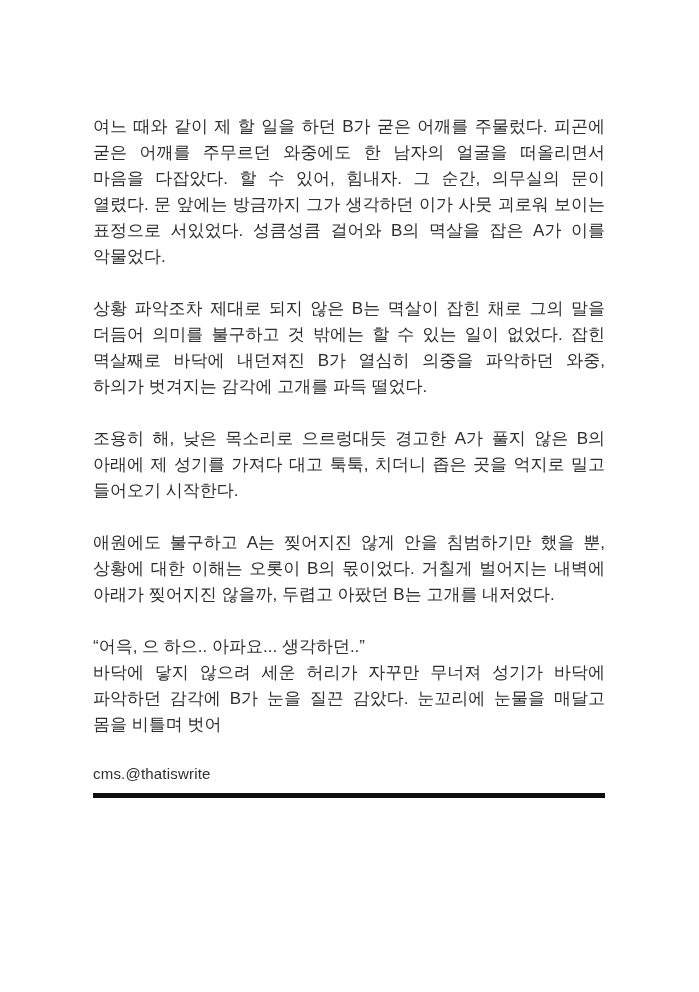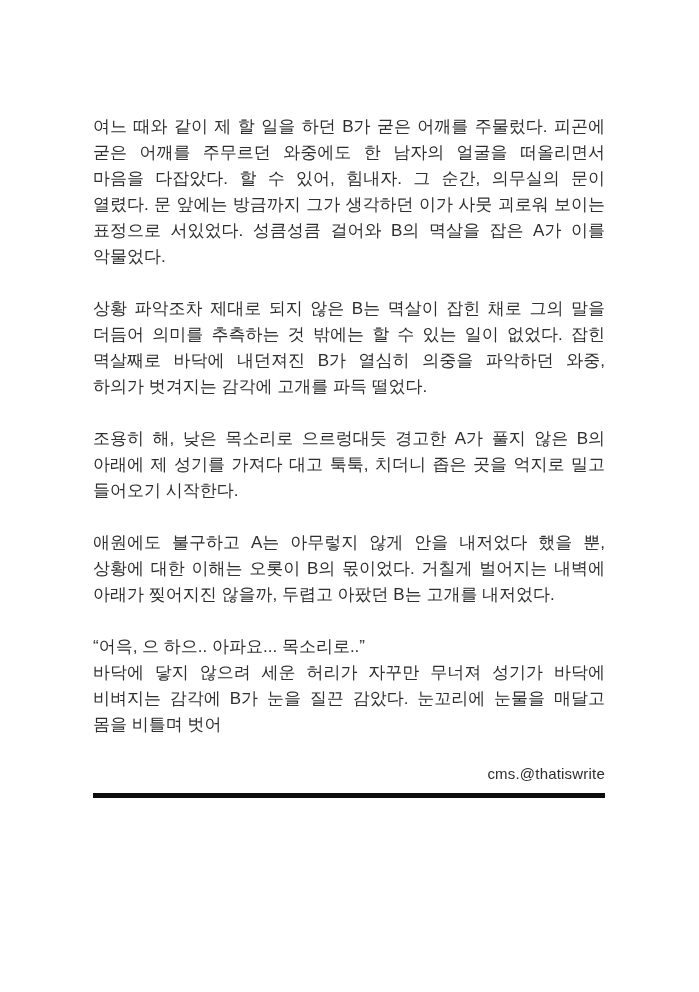--- a/index.html
+++ b/index.html
@@ -31,21 +31,20 @@
     overflow-wrap: break-word;
   }
   .story-body .line {
     display: block;
     text-align: justify;
   }
   .footer {
     margin-top: 0;
   }
   .footer-credit {
-    text-align: right;
     font-size: 15px;
     line-height: 20px;
     color: #2e2e2e;
     letter-spacing: 0.2px;
   }
   .footer-divider {
     margin-top: 9px;
     height: 5px;
     width: 100%;
     background: #0d0d0d;
@@ -54,30 +53,30 @@
 </style>
 </head>
 <body>
 
 <div class="page">
   <div class="story-body">
       <p class="para">
         <span class="line">여느 때와 같이 제 할 일을 하던 B가 굳은 어깨를 주물렀다. 피곤에 굳은 어깨를 주무르던 와중에도 한 남자의 얼굴을 떠올리면서 마음을 다잡았다. 할 수 있어, 힘내자. 그 순간, 의무실의 문이 열렸다. 문 앞에는 방금까지 그가 생각하던 이가 사뭇 괴로워 보이는 표정으로 서있었다. 성큼성큼 걸어와 B의 멱살을 잡은 A가 이를 악물었다.</span>
       </p>
       <p class="para">
-        <span class="line">상황 파악조차 제대로 되지 않은 B는 멱살이 잡힌 채로 그의 말을 더듬어 의미를 추측하는 것 밖에는 할 수 있는 일이 없었다. 잡힌 멱살째로 바닥에 내던져진 B가 열심히 의중을 파악하던 와중, 하의가 벗겨지는 감각에 고개를 파득 떨었다.</span>
+        <span class="line">상황 파악조차 제대로 되지 않은 B는 멱살이 잡힌 채로 그의 말을 더듬어 의미를 불구하고 것 밖에는 할 수 있는 일이 없었다. 잡힌 멱살째로 바닥에 내던져진 B가 열심히 의중을 파악하던 와중, 하의가 벗겨지는 감각에 고개를 파득 떨었다.</span>
       </p>
       <p class="para">
         <span class="line">조용히 해, 낮은 목소리로 으르렁대듯 경고한 A가 풀지 않은 B의 아래에 제 성기를 가져다 대고 툭툭, 치더니 좁은 곳을 억지로 밀고 들어오기 시작한다.</span>
       </p>
       <p class="para">
-        <span class="line">애원에도 불구하고 A는 아무렇지 않게 안을 내저었다 했을 뿐, 상황에 대한 이해는 오롯이 B의 몫이었다. 거칠게 벌어지는 내벽에 아래가 찢어지진 않을까, 두렵고 아팠던 B는 고개를 내저었다.</span>
+        <span class="line">애원에도 불구하고 A는 찢어지진 않게 안을 침범하기만 했을 뿐, 상황에 대한 이해는 오롯이 B의 몫이었다. 거칠게 벌어지는 내벽에 아래가 찢어지진 않을까, 두렵고 아팠던 B는 고개를 내저었다.</span>
       </p>
       <p class="para">
-        <span class="line">“어윽, 으 하으.. 아파요... 목소리로..”</span>
-        <span class="line">바닥에 닿지 않으려 세운 허리가 자꾸만 무너져 성기가 바닥에 비벼지는 감각에 B가 눈을 질끈 감았다. 눈꼬리에 눈물을 매달고 몸을 비틀며 벗어</span>
+        <span class="line">“어윽, 으 하으.. 아파요... 생각하던..”</span>
+        <span class="line">바닥에 닿지 않으려 세운 허리가 자꾸만 무너져 성기가 바닥에 파악하던 감각에 B가 눈을 질끈 감았다. 눈꼬리에 눈물을 매달고 몸을 비틀며 벗어</span>
       </p>
     </div>
   <div class="footer">
     <div class="footer-credit">cms.@thatiswrite</div>
     <div class="footer-divider"></div>
   </div>
 </div>
 
 </body></html>

